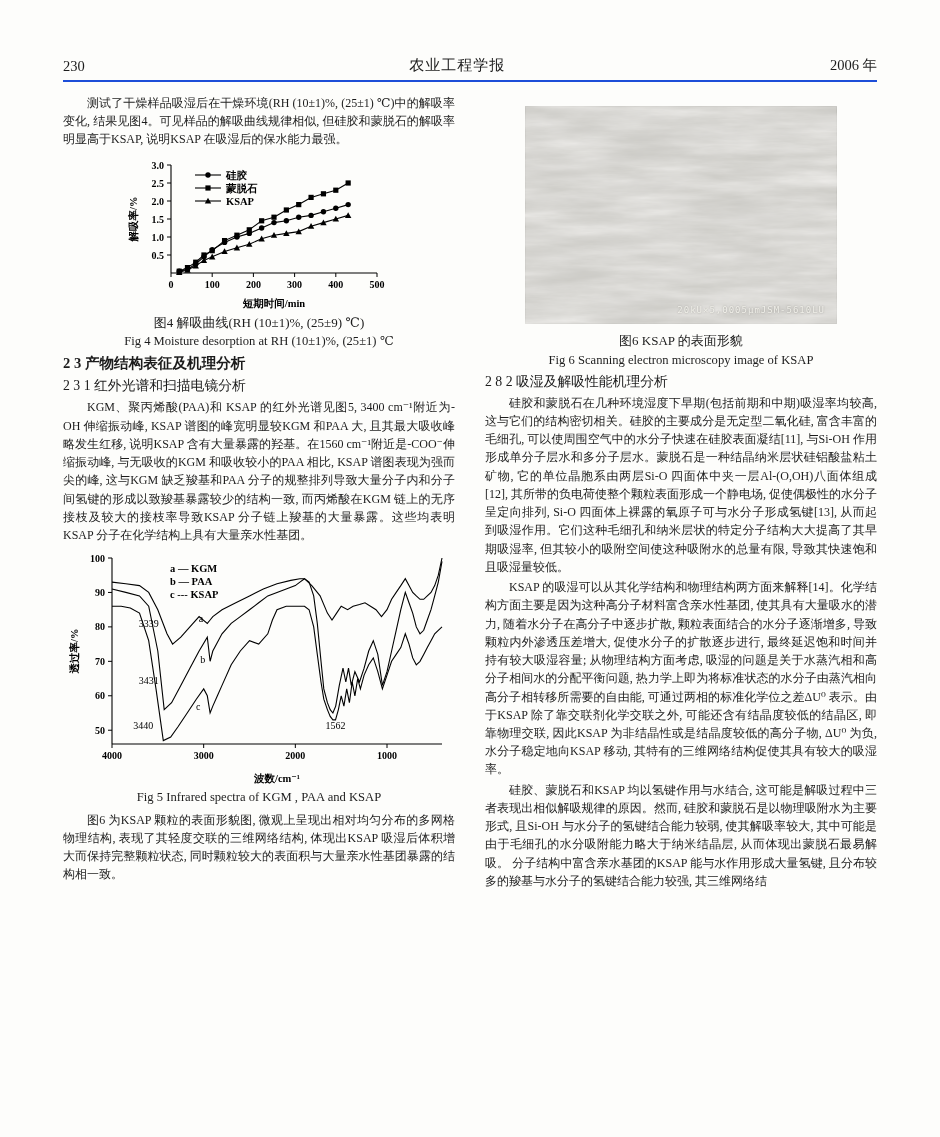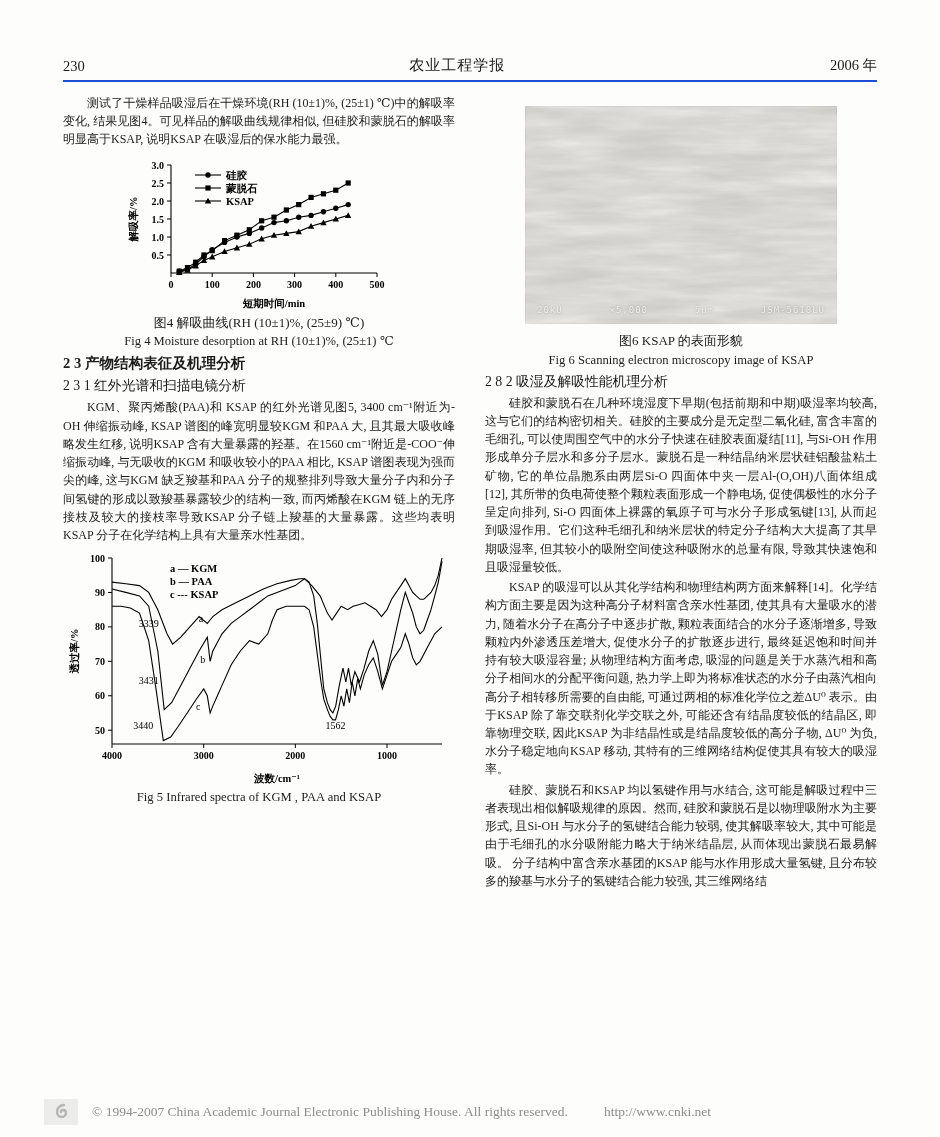--- a/index.html
+++ b/index.html
@@ -28,21 +28,21 @@
   svg.chart text{font-family:"Liberation Serif","DejaVu Serif",serif;}
   svg.chart .tick{font-size:10px;font-weight:600;}
   svg.chart .axis-label{font-size:10.5px;font-weight:600;}
   svg.chart .legend{font-size:10.5px;font-weight:600;}
   svg.chart .annot{font-size:10px;}
   
   .sem{width:312px;height:218px;margin:12px auto 7px auto;position:relative;background:#c9c8c3;box-shadow:0 0 0 1px #bdbcb7 inset;}
   .sem svg{position:absolute;inset:0;}
   .sem-bar{
     position:absolute;left:12px;right:12px;bottom:9px;
-    display:flex;justify-content:space-between;
+    display:flex;justify-content:flex-end;
     font-family:"DejaVu Sans Mono","Liberation Mono",monospace;
     font-size:9px;color:#f0efe9;text-shadow:0 0 2px #9a9994;letter-spacing:1px;
   }
   
   .ftr{
     position:absolute;left:44px;right:44px;bottom:12px;
     display:flex;align-items:center;gap:14px;
     color:#8d8d8d;font-size:13.5px;
   }
   .ftr a{color:#8d8d8d;text-decoration:none;margin-left:22px;}
@@ -203,20 +203,21 @@
             <text x="269.48333333333335" y="178.5" text-anchor="middle" class="annot">1562</text>
             <text x="134.91666666666666" y="71.72222222222221" text-anchor="middle" class="annot">a</text>
             <text x="136.75" y="113.05555555555556" text-anchor="middle" class="annot">b</text>
             <text x="132.16666666666669" y="159.55555555555554" text-anchor="middle" class="annot">c</text>
           </svg>
         <figcaption>
           <div class="cap-en">Fig 5  Infrared spectra of KGM , PAA  and KSAP</div>
         </figcaption>
       </figure>
 
+      <p class="body">图6 为KSAP 颗粒的表面形貌图, 微观上呈现出相对均匀分布的多网格物理结构, 表现了其轻度交联的三维网络结构, 体现出KSAP 吸湿后体积增大而保持完整颗粒状态, 同时颗粒较大的表面积与大量亲水性基团暴露的结构相一致。</p>
     </div>
 
     <div class="col">
       <figure style="margin-top:0;">
         <div class="sem">
           <svg width="312" height="218">
             <filter id="semNoise">
               <feTurbulence type="fractalNoise" baseFrequency="0.012 0.085" numOctaves="5" seed="7"></feTurbulence>
               <feColorMatrix type="saturate" values="0"></feColorMatrix>
               <feComponentTransfer>
@@ -240,22 +241,13 @@
         </figcaption>
       </figure>
 
       <h4 class="subsec">2 8 2  吸湿及解吸性能机理分析</h4>
       <p class="body">硅胶和蒙脱石在几种环境湿度下早期(包括前期和中期)吸湿率均较高, 这与它们的结构密切相关。硅胶的主要成分是无定型二氧化硅, 富含丰富的毛细孔, 可以使周围空气中的水分子快速在硅胶表面凝结[11], 与Si-OH 作用形成单分子层水和多分子层水。蒙脱石是一种结晶纳米层状硅铝酸盐粘土矿物, 它的单位晶胞系由两层Si-O 四面体中夹一层Al-(O,OH)八面体组成[12], 其所带的负电荷使整个颗粒表面形成一个静电场, 促使偶极性的水分子呈定向排列, Si-O 四面体上裸露的氧原子可与水分子形成氢键[13], 从而起到吸湿作用。它们这种毛细孔和纳米层状的特定分子结构大大提高了其早期吸湿率, 但其较小的吸附空间使这种吸附水的总量有限, 导致其快速饱和且吸湿量较低。</p>
       <p class="body">KSAP 的吸湿可以从其化学结构和物理结构两方面来解释[14]。化学结构方面主要是因为这种高分子材料富含亲水性基团, 使其具有大量吸水的潜力, 随着水分子在高分子中逐步扩散, 颗粒表面结合的水分子逐渐增多, 导致颗粒内外渗透压差增大, 促使水分子的扩散逐步进行, 最终延迟饱和时间并持有较大吸湿容量; 从物理结构方面考虑, 吸湿的问题是关于水蒸汽相和高分子相间水的分配平衡问题, 热力学上即为将标准状态的水分子由蒸汽相向高分子相转移所需要的自由能, 可通过两相的标准化学位之差ΔU⁰ 表示。由于KSAP 除了靠交联剂化学交联之外, 可能还含有结晶度较低的结晶区, 即靠物理交联, 因此KSAP 为非结晶性或是结晶度较低的高分子物, ΔU⁰ 为负, 水分子稳定地向KSAP 移动, 其特有的三维网络结构促使其具有较大的吸湿率。</p>
       <p class="body">硅胶、蒙脱石和KSAP 均以氢键作用与水结合, 这可能是解吸过程中三者表现出相似解吸规律的原因。然而, 硅胶和蒙脱石是以物理吸附水为主要形式, 且Si-OH 与水分子的氢键结合能力较弱, 使其解吸率较大, 其中可能是由于毛细孔的水分吸附能力略大于纳米结晶层, 从而体现出蒙脱石最易解吸。 分子结构中富含亲水基团的KSAP 能与水作用形成大量氢键, 且分布较多的羧基与水分子的氢键结合能力较强, 其三维网络结</p>
     </div>
   </div>
 
-  <div class="ftr">
-    <span class="logo-box">
-      <svg width="22" height="18" viewBox="0 0 22 18">
-        <path d="M14 2 C10 2 7 5 7 9 C7 12 9 14 12 14 C14 14 16 12 16 10 C16 8 14.5 7 13 7 C11.8 7 11 7.8 11 9" fill="none" stroke="#b5b5b3" stroke-width="2.4" stroke-linecap="round"></path>
-      </svg>
-    </span>
-    <span>© 1994-2007 China Academic Journal Electronic Publishing House. All rights reserved.</span>
-    <a href="#">http://www.cnki.net</a>
-  </div>
 </div>
 
 </body></html>

